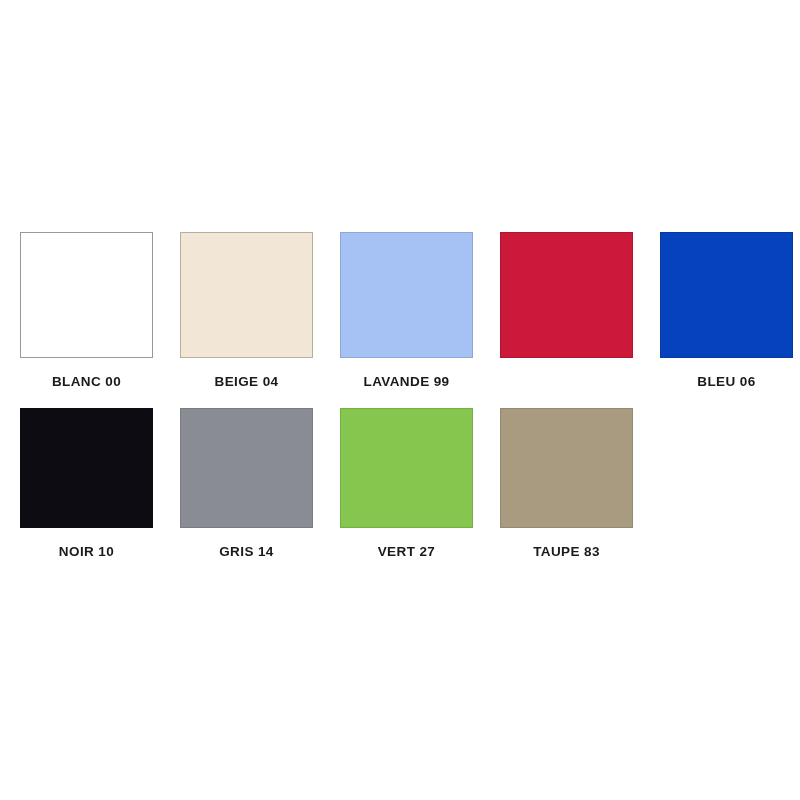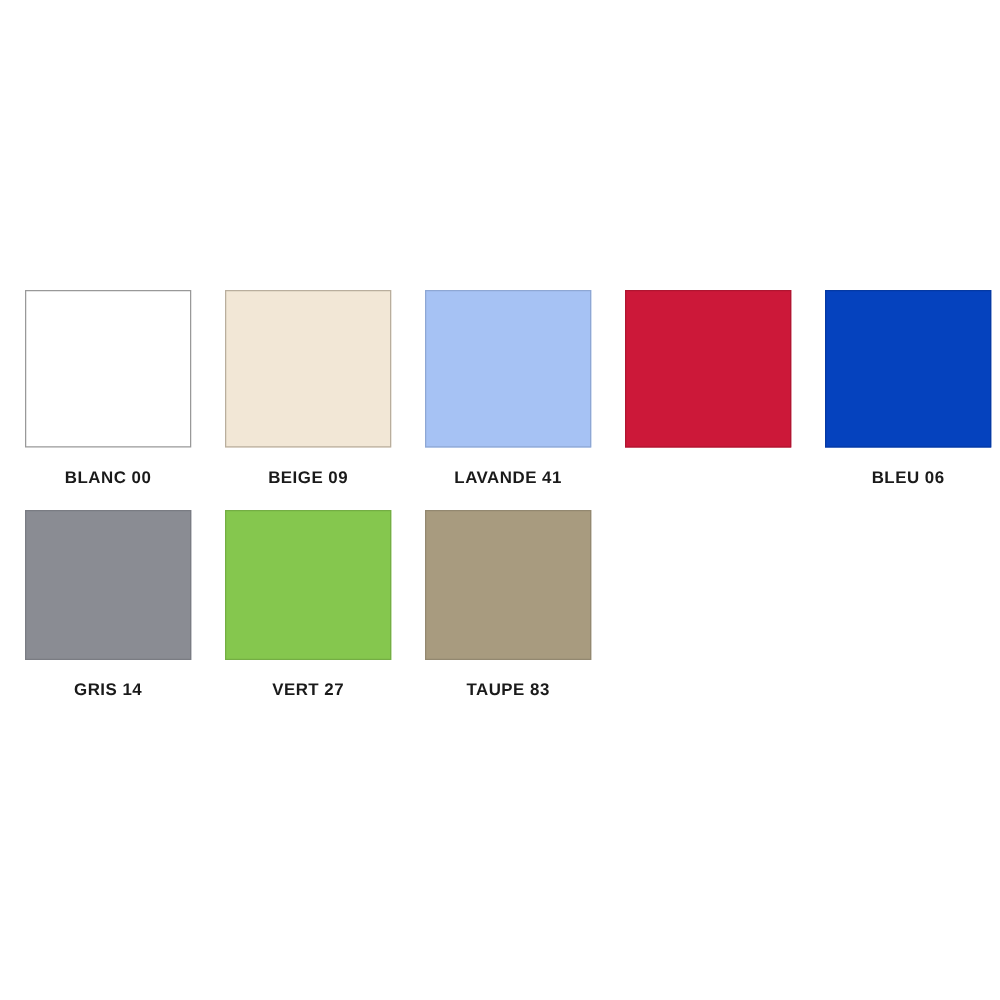--- a/index.html
+++ b/index.html
@@ -74,32 +74,36 @@
 <body>
 
 <div id="palette-board">
   <div id="swatch-grid">
       <div class="swatch-cell">
         <div class="swatch-chip" style="background: rgb(255, 255, 255); border: 1px solid rgb(153, 153, 153);"></div>
         <span class="swatch-label">BLANC 00</span>
       </div>
       <div class="swatch-cell">
         <div class="swatch-chip" style="background: rgb(242, 231, 214); border: 1px solid rgb(185, 174, 157);"></div>
-        <span class="swatch-label">BEIGE 09</span>
+        <span class="swatch-label">BEIGE 04</span>
       </div>
       <div class="swatch-cell">
         <div class="swatch-chip" style="background: rgb(166, 194, 244); border: 1px solid rgb(142, 167, 212);"></div>
-        <span class="swatch-label">LAVANDE 41</span>
+        <span class="swatch-label">LAVANDE 99</span>
       </div>
       <div class="swatch-cell">
         <div class="swatch-chip" style="background: rgb(204, 24, 57); border: 1px solid rgb(176, 21, 49);"></div>
       </div>
       <div class="swatch-cell">
         <div class="swatch-chip" style="background: rgb(5, 66, 190); border: 1px solid rgb(5, 57, 163);"></div>
         <span class="swatch-label">BLEU 06</span>
+      </div>
+      <div class="swatch-cell row-2">
+        <div class="swatch-chip" style="background: rgb(13, 12, 19); border: 1px solid rgb(13, 12, 19);"></div>
+        <span class="swatch-label">NOIR 10</span>
       </div>
       <div class="swatch-cell row-2">
         <div class="swatch-chip" style="background: rgb(138, 140, 147); border: 1px solid rgb(122, 124, 131);"></div>
         <span class="swatch-label">GRIS 14</span>
       </div>
       <div class="swatch-cell row-2">
         <div class="swatch-chip" style="background: rgb(133, 199, 78); border: 1px solid rgb(116, 174, 68);"></div>
         <span class="swatch-label">VERT 27</span>
       </div>
       <div class="swatch-cell row-2">

